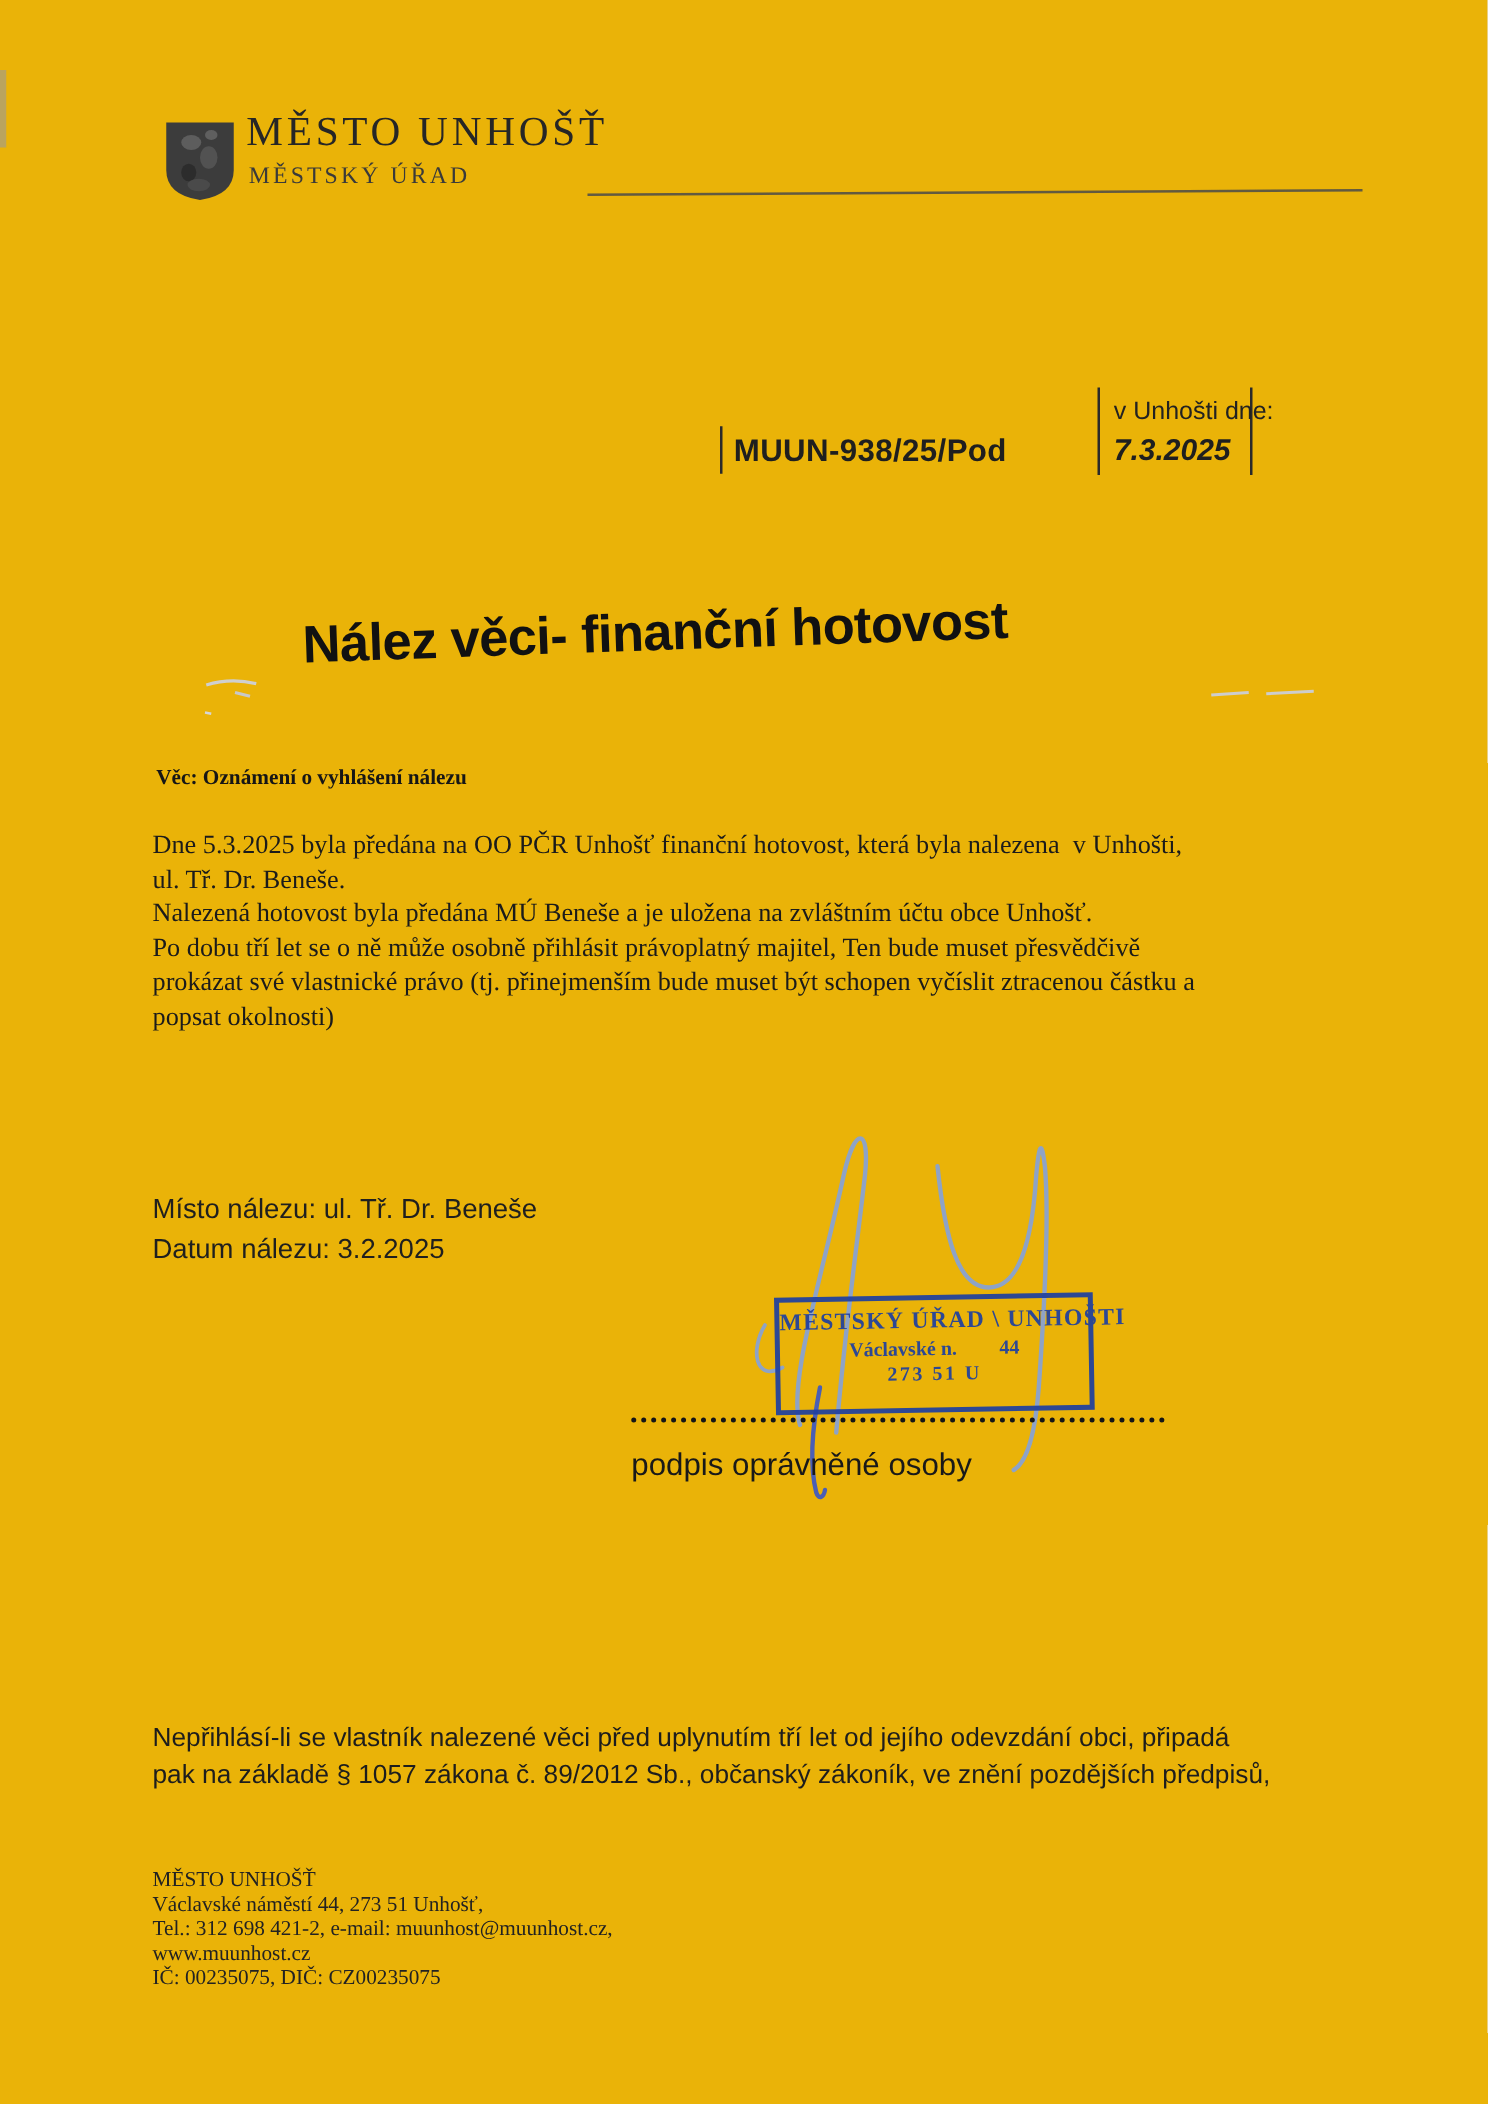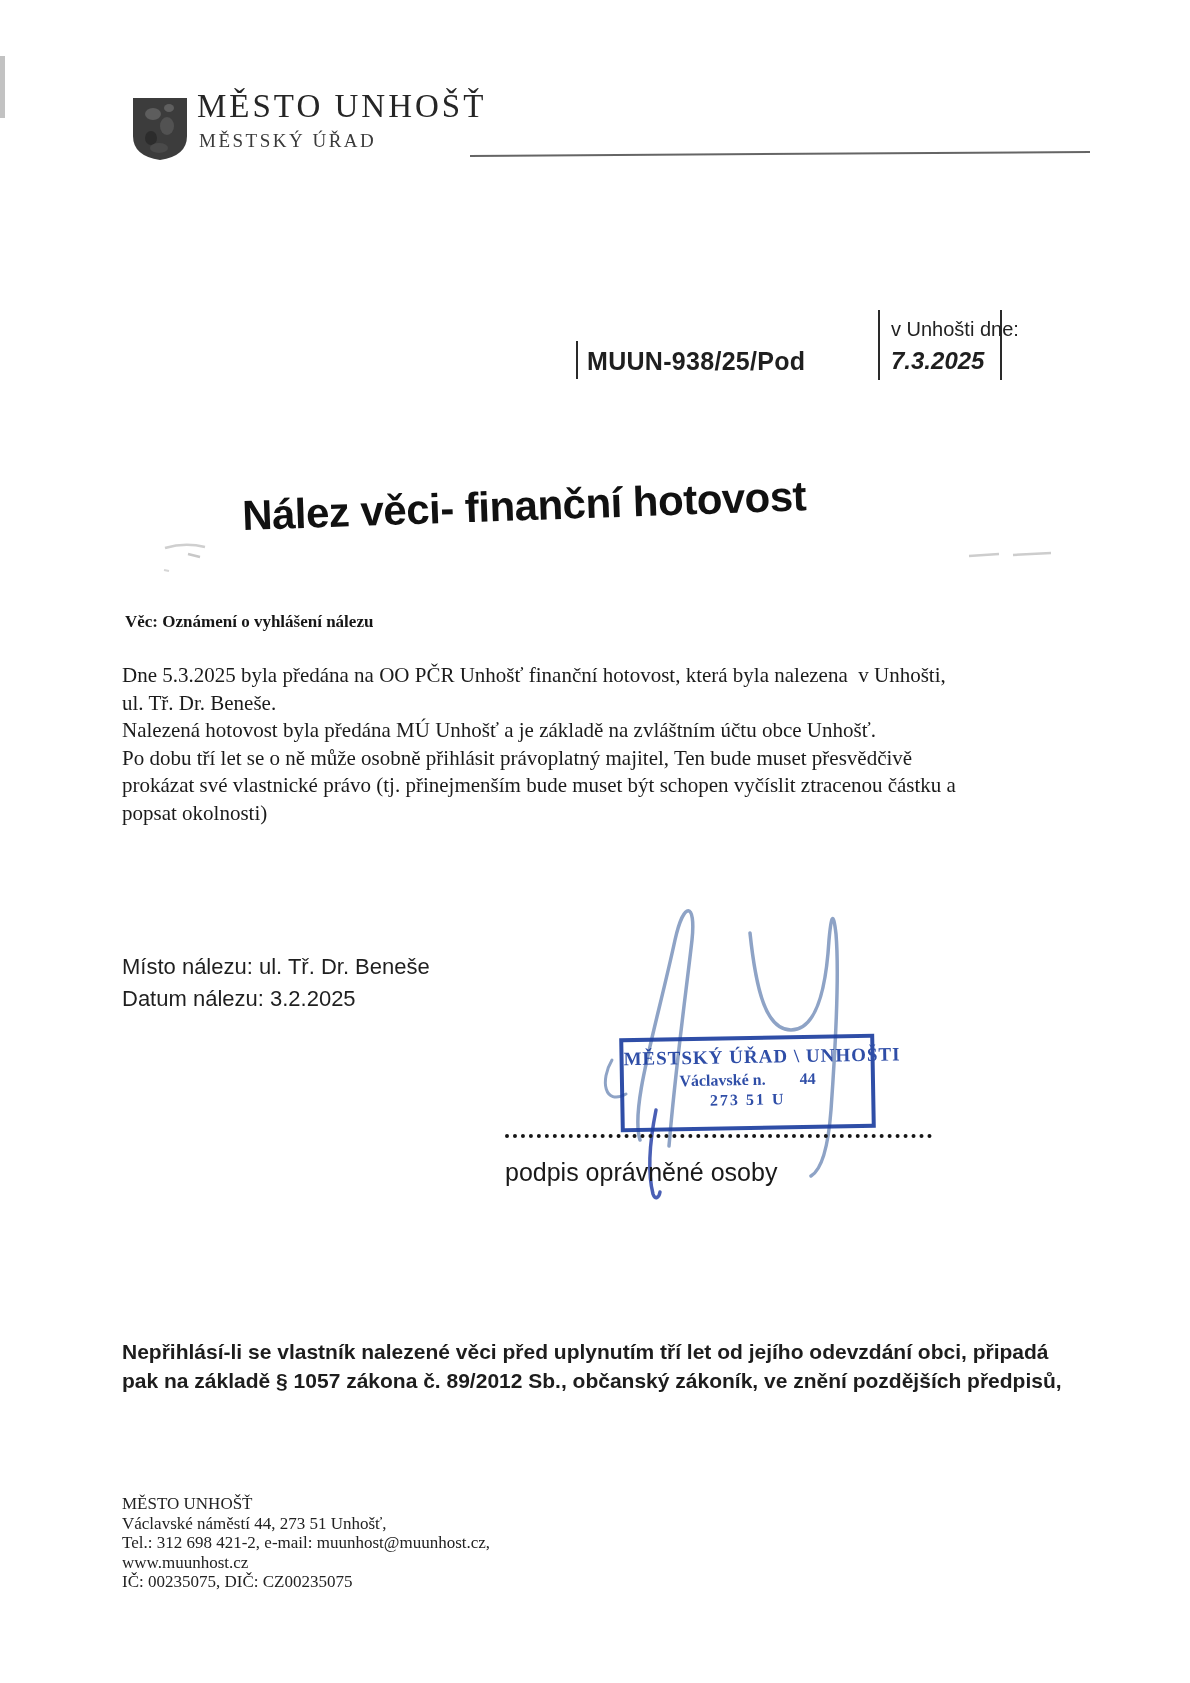--- a/index.html
+++ b/index.html
@@ -1,17 +1,17 @@
 <!DOCTYPE html>
 <html><head>
 <meta charset="utf-8">
 <style>
   html,body{margin:0;padding:0;background:#e8e8e8;}
   .page{
-    position:relative;width:1190px;height:1683px;background:#ffffff;
+    position:relative;width:1190px;height:1683px;background:#eab308;
     font-family:"Liberation Serif",serif;color:#1c1c1c;overflow:hidden;
     margin:0 auto;
   }
   .abs{position:absolute;}
   .serif{font-family:"Liberation Serif",serif;}
   .sans{font-family:"Liberation Sans",sans-serif;}
 
   
   .org-name{left:197px;top:88px;font-size:33px;letter-spacing:3px;color:#262626;}
   .org-dept{left:199px;top:130px;font-size:19px;letter-spacing:2.5px;color:#3a3a3a;}
@@ -47,21 +47,21 @@
   .stamp-l1{margin-top:6px;font-size:19px;font-weight:bold;letter-spacing:1px;font-family:"Liberation Serif",serif;white-space:pre;}
   .stamp-l2{display:flex;justify-content:center;gap:34px;font-size:16px;font-weight:bold;margin-top:3px;font-family:"Liberation Serif",serif;}
   .stamp-l3{font-size:16px;font-weight:bold;margin-top:2px;letter-spacing:2px;font-family:"Liberation Serif",serif;}
 
   .dotted-line{left:505px;top:1134px;width:427px;border-bottom:4px dotted #161616;}
   .sig-captions{left:505px;top:1158px;width:430px;text-align:left;color:#191919;}
   .sig-cap-1{font-size:25px;}
   .sig-cap-2{font-size:24px;margin-top:4px;}
 
   
-  .legal-par{left:122px;top:1337px;font-size:21px;line-height:29px;color:#1d1d1d;font-weight:bold;}
+  .legal-par{left:122px;top:1376px;font-size:21px;line-height:29px;color:#1d1d1d;}
   .legal-par div{white-space:pre;}
 
   
   .footer-block{left:122px;top:1494px;font-size:17px;line-height:19.5px;color:#222;}
   .footer-block div{white-space:pre;}
 
   .artifact{pointer-events:none;}
 </style>
 </head>
 <body>
@@ -97,21 +97,21 @@
   <svg class="abs artifact" style="left:965px;top:548px;" width="90" height="14" viewBox="0 0 90 14">
     <path d="M4 8 L34 6" stroke="#cdcdcd" stroke-width="2.5" fill="none"></path>
     <path d="M48 7 L86 5" stroke="#cdcdcd" stroke-width="2.5" fill="none"></path>
   </svg>
 
   <div class="abs serif subject">Věc: Oznámení o vyhlášení nálezu</div>
 
   <div class="abs serif body-par">
     <div>Dne 5.3.2025 byla předána na OO PČR Unhošť finanční hotovost, která byla nalezena  v Unhošti,</div>
     <div>ul. Tř. Dr. Beneše.</div>
-    <div>Nalezená hotovost byla předána MÚ Unhošť a je základě na zvláštním účtu obce Unhošť.</div>
+    <div>Nalezená hotovost byla předána MÚ Beneše a je uložena na zvláštním účtu obce Unhošť.</div>
     <div>Po dobu tří let se o ně může osobně přihlásit právoplatný majitel, Ten bude muset přesvědčivě</div>
     <div>prokázat své vlastnické právo (tj. přinejmenším bude muset být schopen vyčíslit ztracenou částku a</div>
     <div>popsat okolnosti)</div>
   </div>
 
   <div class="abs sans find-block">
     <div>Místo nálezu: ul. Tř. Dr. Beneše</div>
     <div>Datum nálezu: 3.2.2025</div>
   </div>
 

